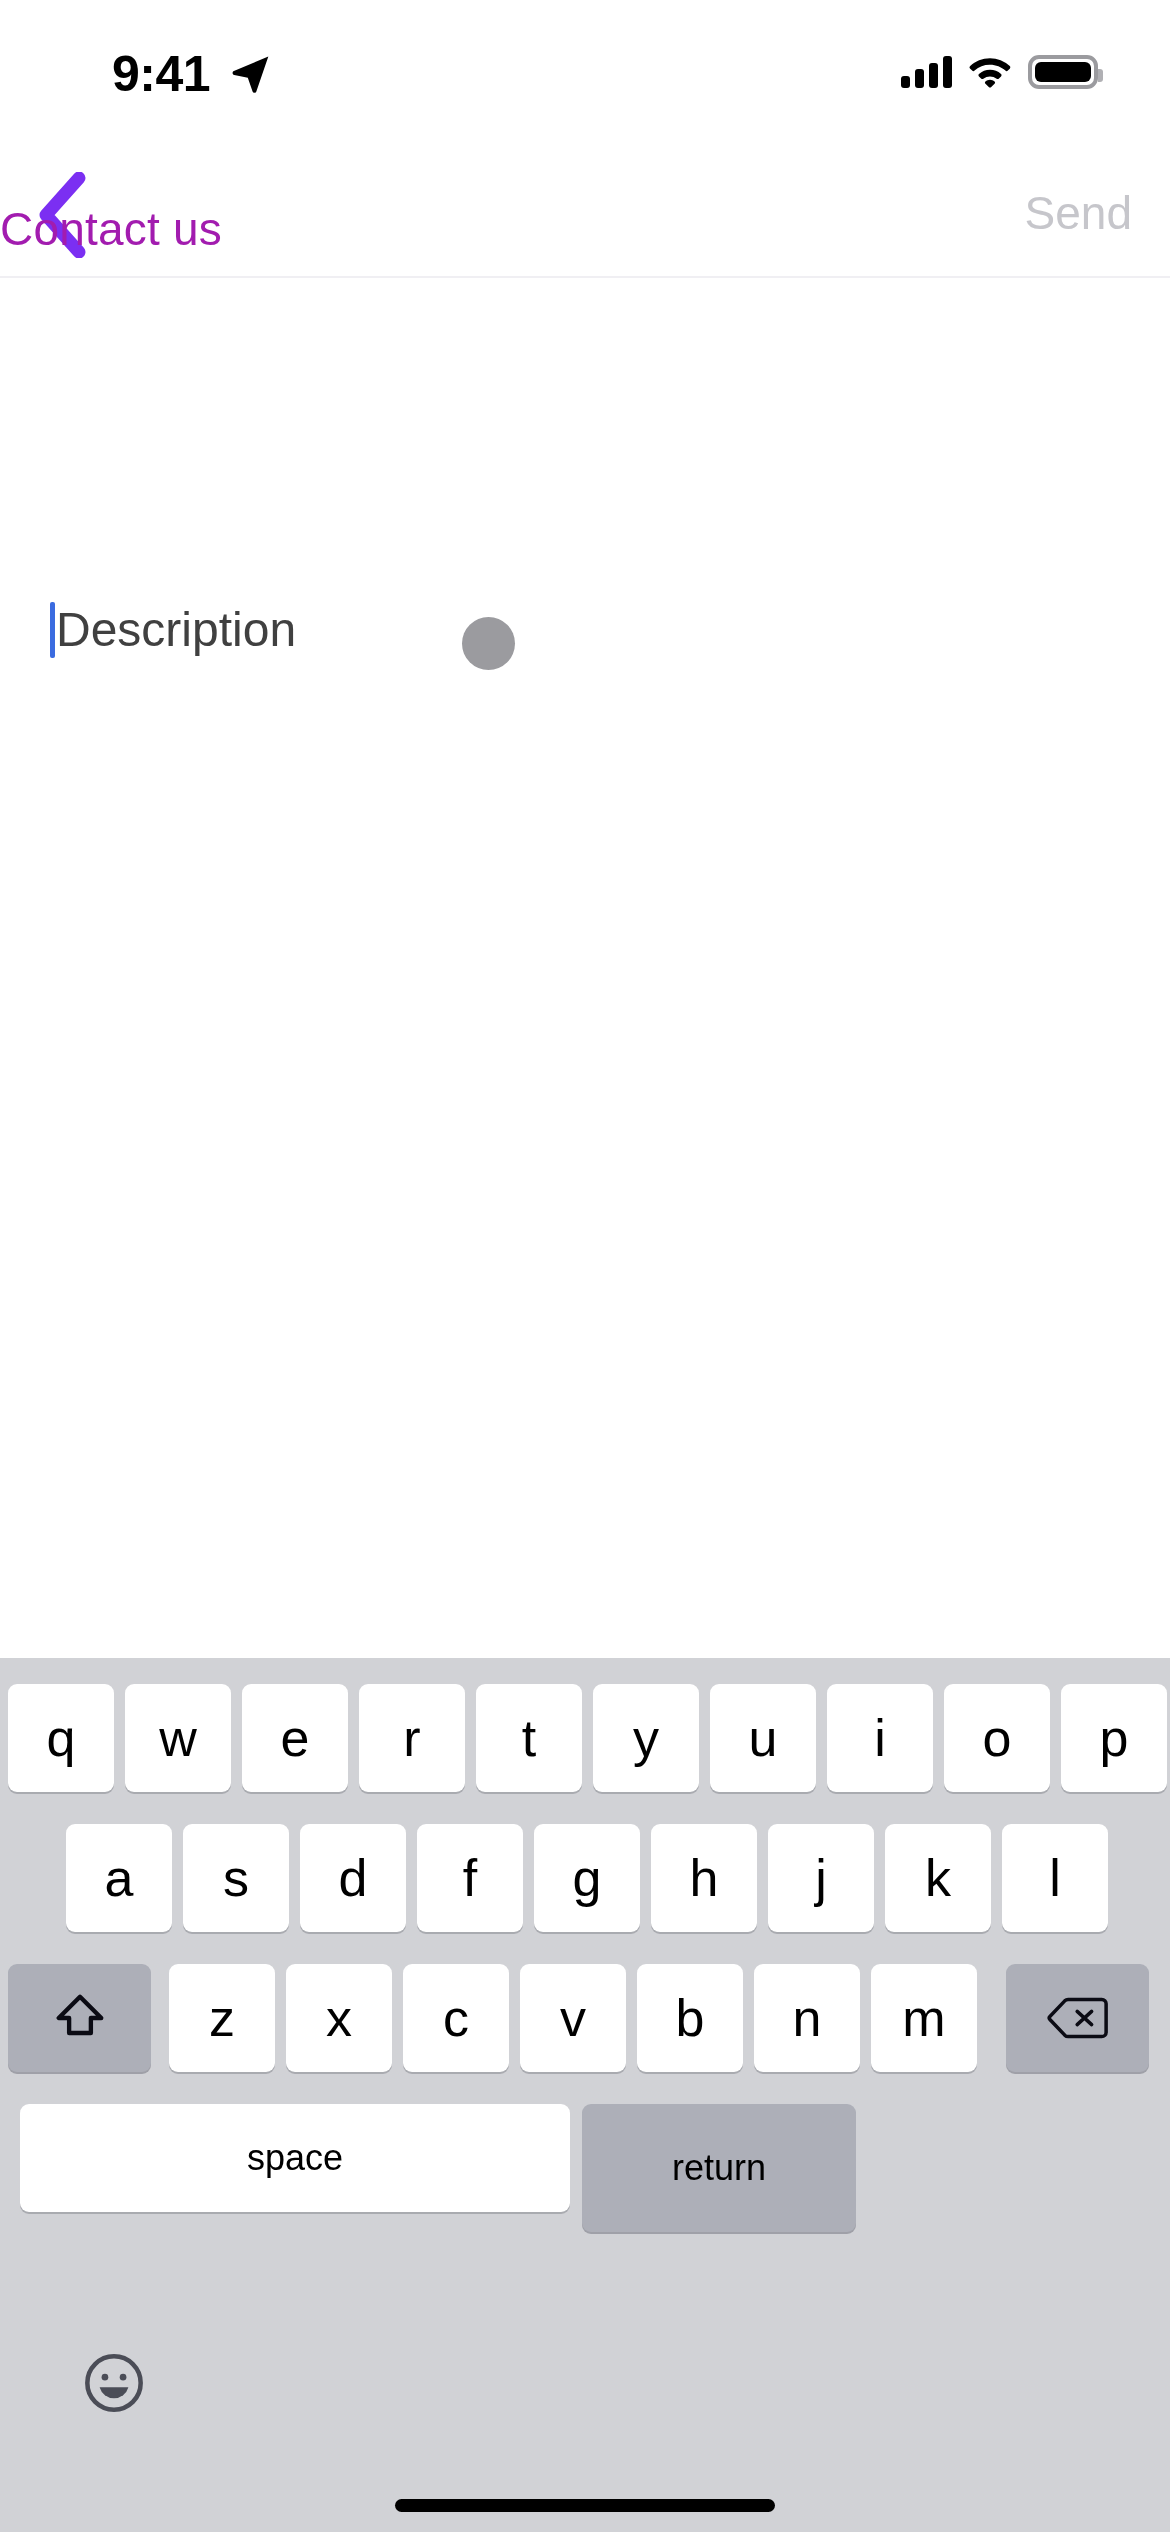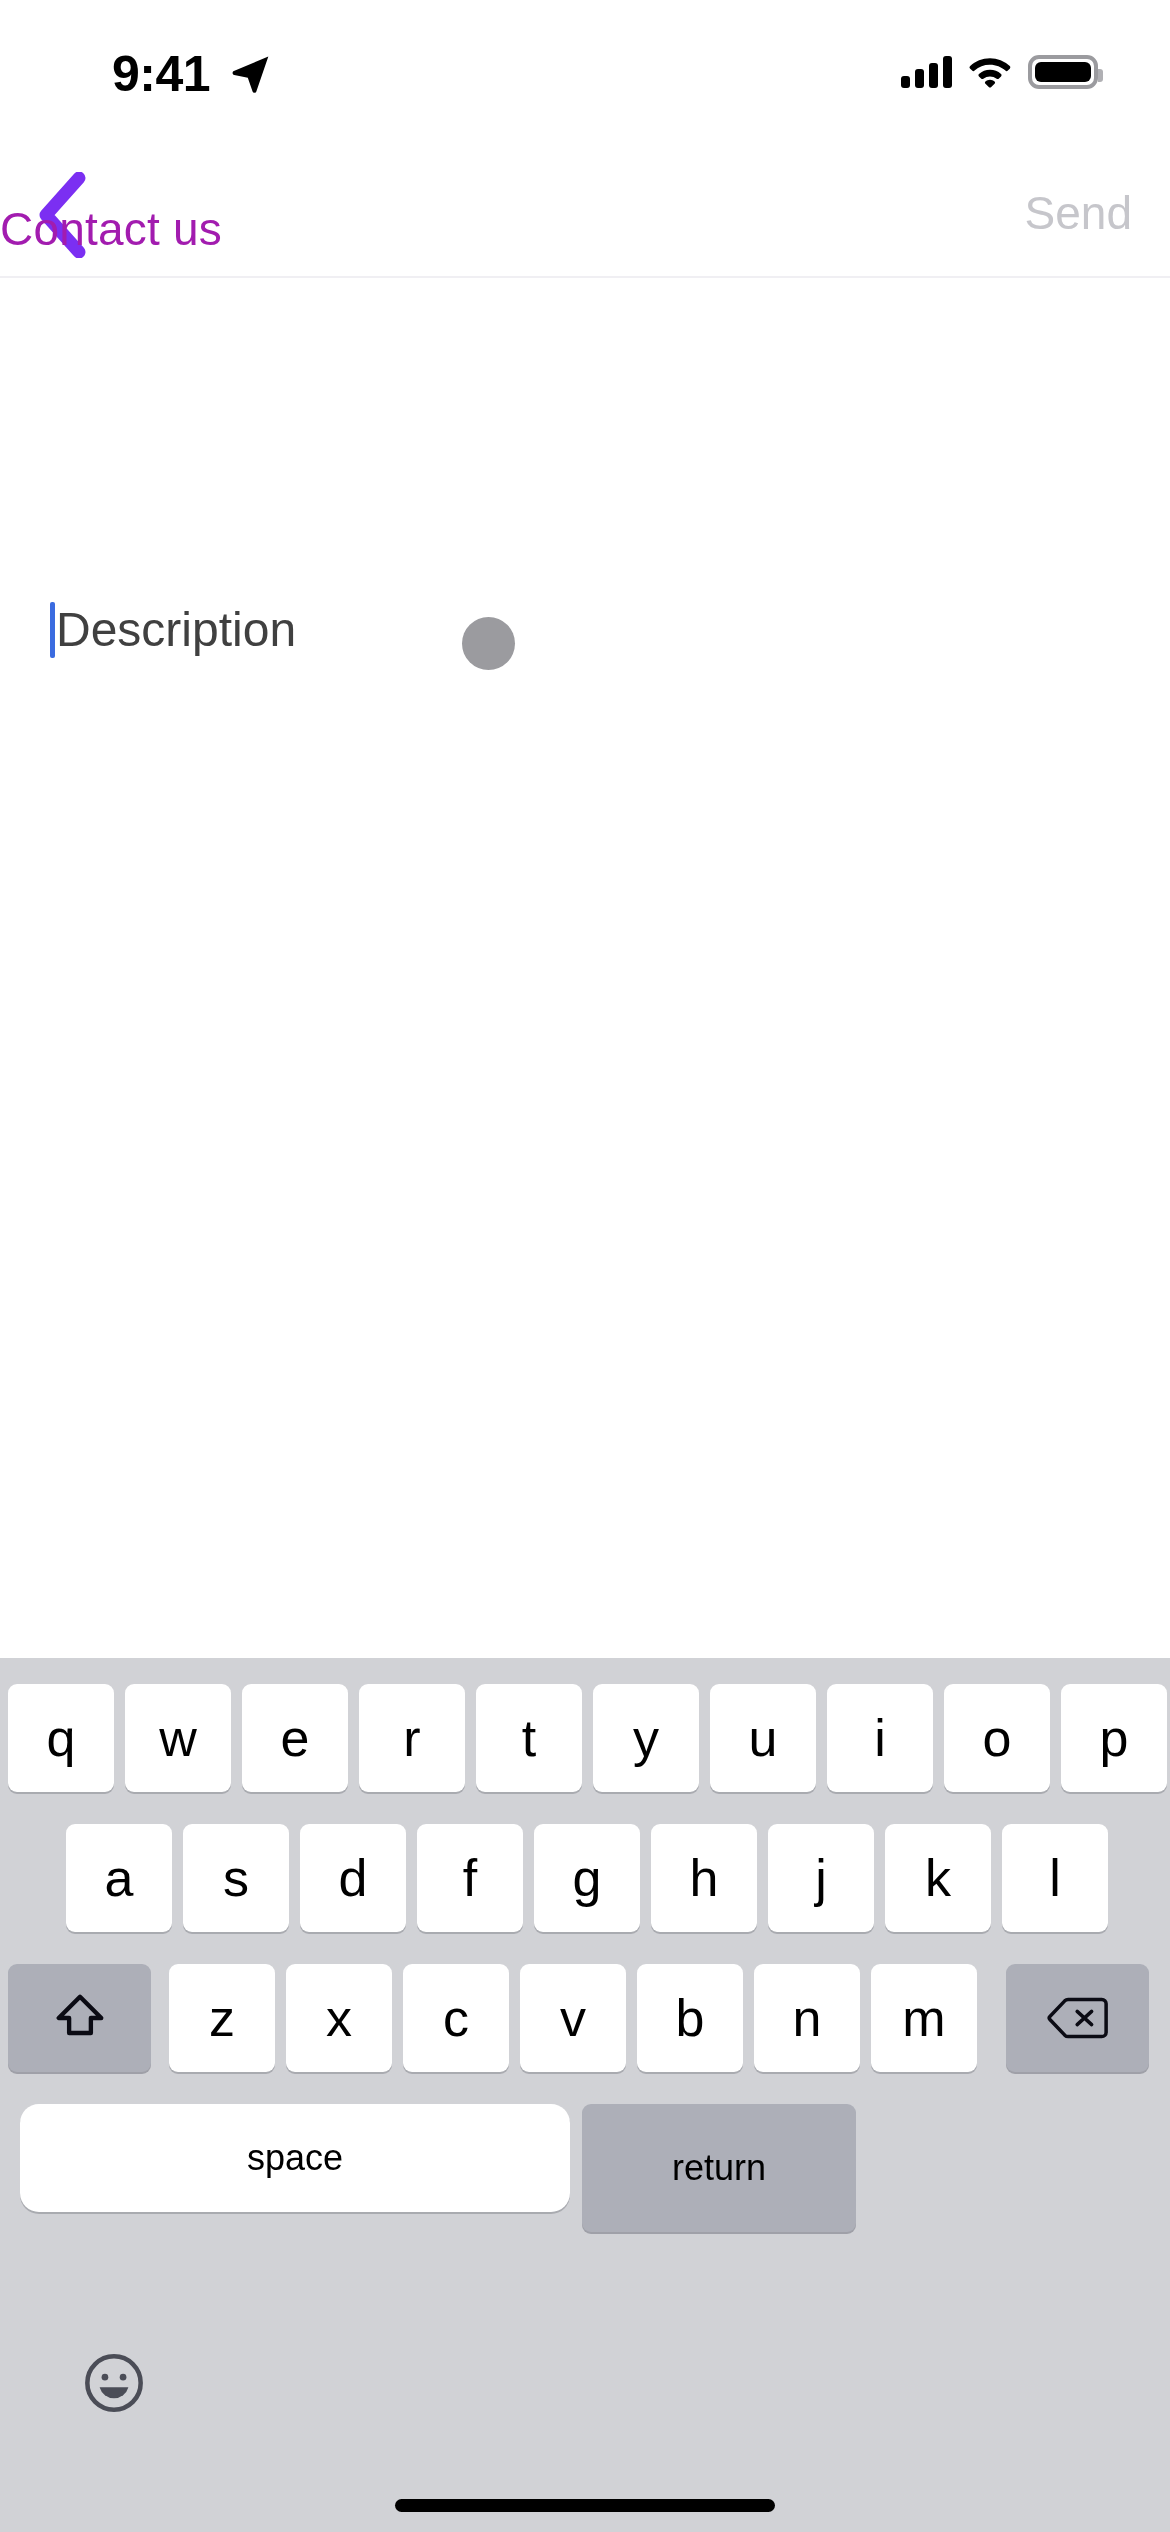--- a/index.html
+++ b/index.html
@@ -221,21 +221,21 @@
   .row2 { top: 166px; padding-left: 66px; }
   .row2 .key { width: 106px; height: 108px; margin-right: 11px; }
 
   .row3 { top: 306px; padding-left: 8px; }
   .row3 .key.letter { width: 106px; height: 108px; margin-right: 11px; }
   .row3 .key.mod { width: 143px; height: 108px; }
   .row3 .spacer-left { width: 18px; }
 
   .row4 { top: 446px; padding-left: 8px; }
   .row4 .key.num { width: 230px; height: 108px; }
-  .row4 .key.space { width: 550px; height: 108px; margin: 0 12px; border-radius: 19px; }
+  .row4 .key.space { width: 550px; height: 108px; margin: 0 12px; }
   .row4 .key.ret { width: 274px; height: 128px; }
 
   .emoji-btn {
     position: absolute;
     left: 82px;
     top: 2351px;
     width: 64px;
     height: 64px;
     cursor: pointer;
   }

